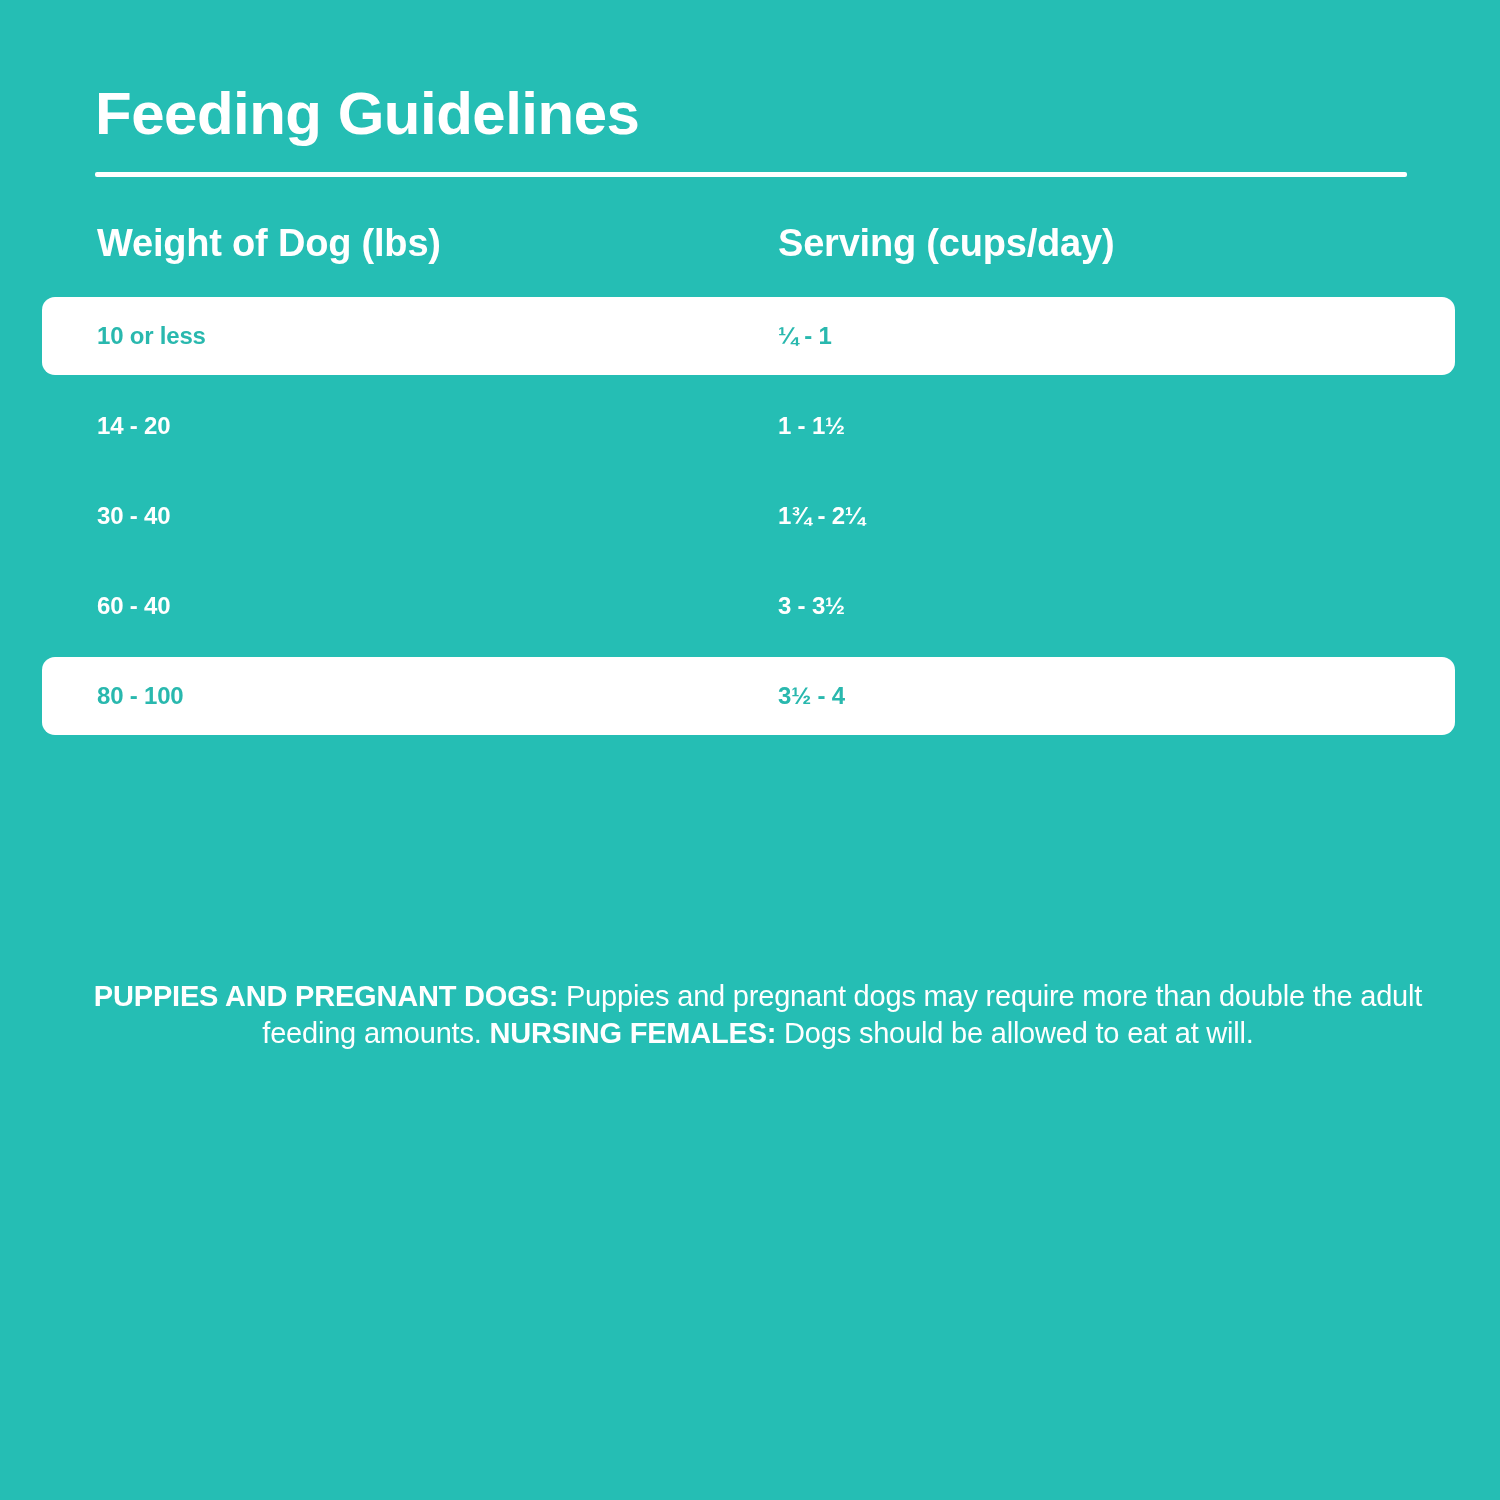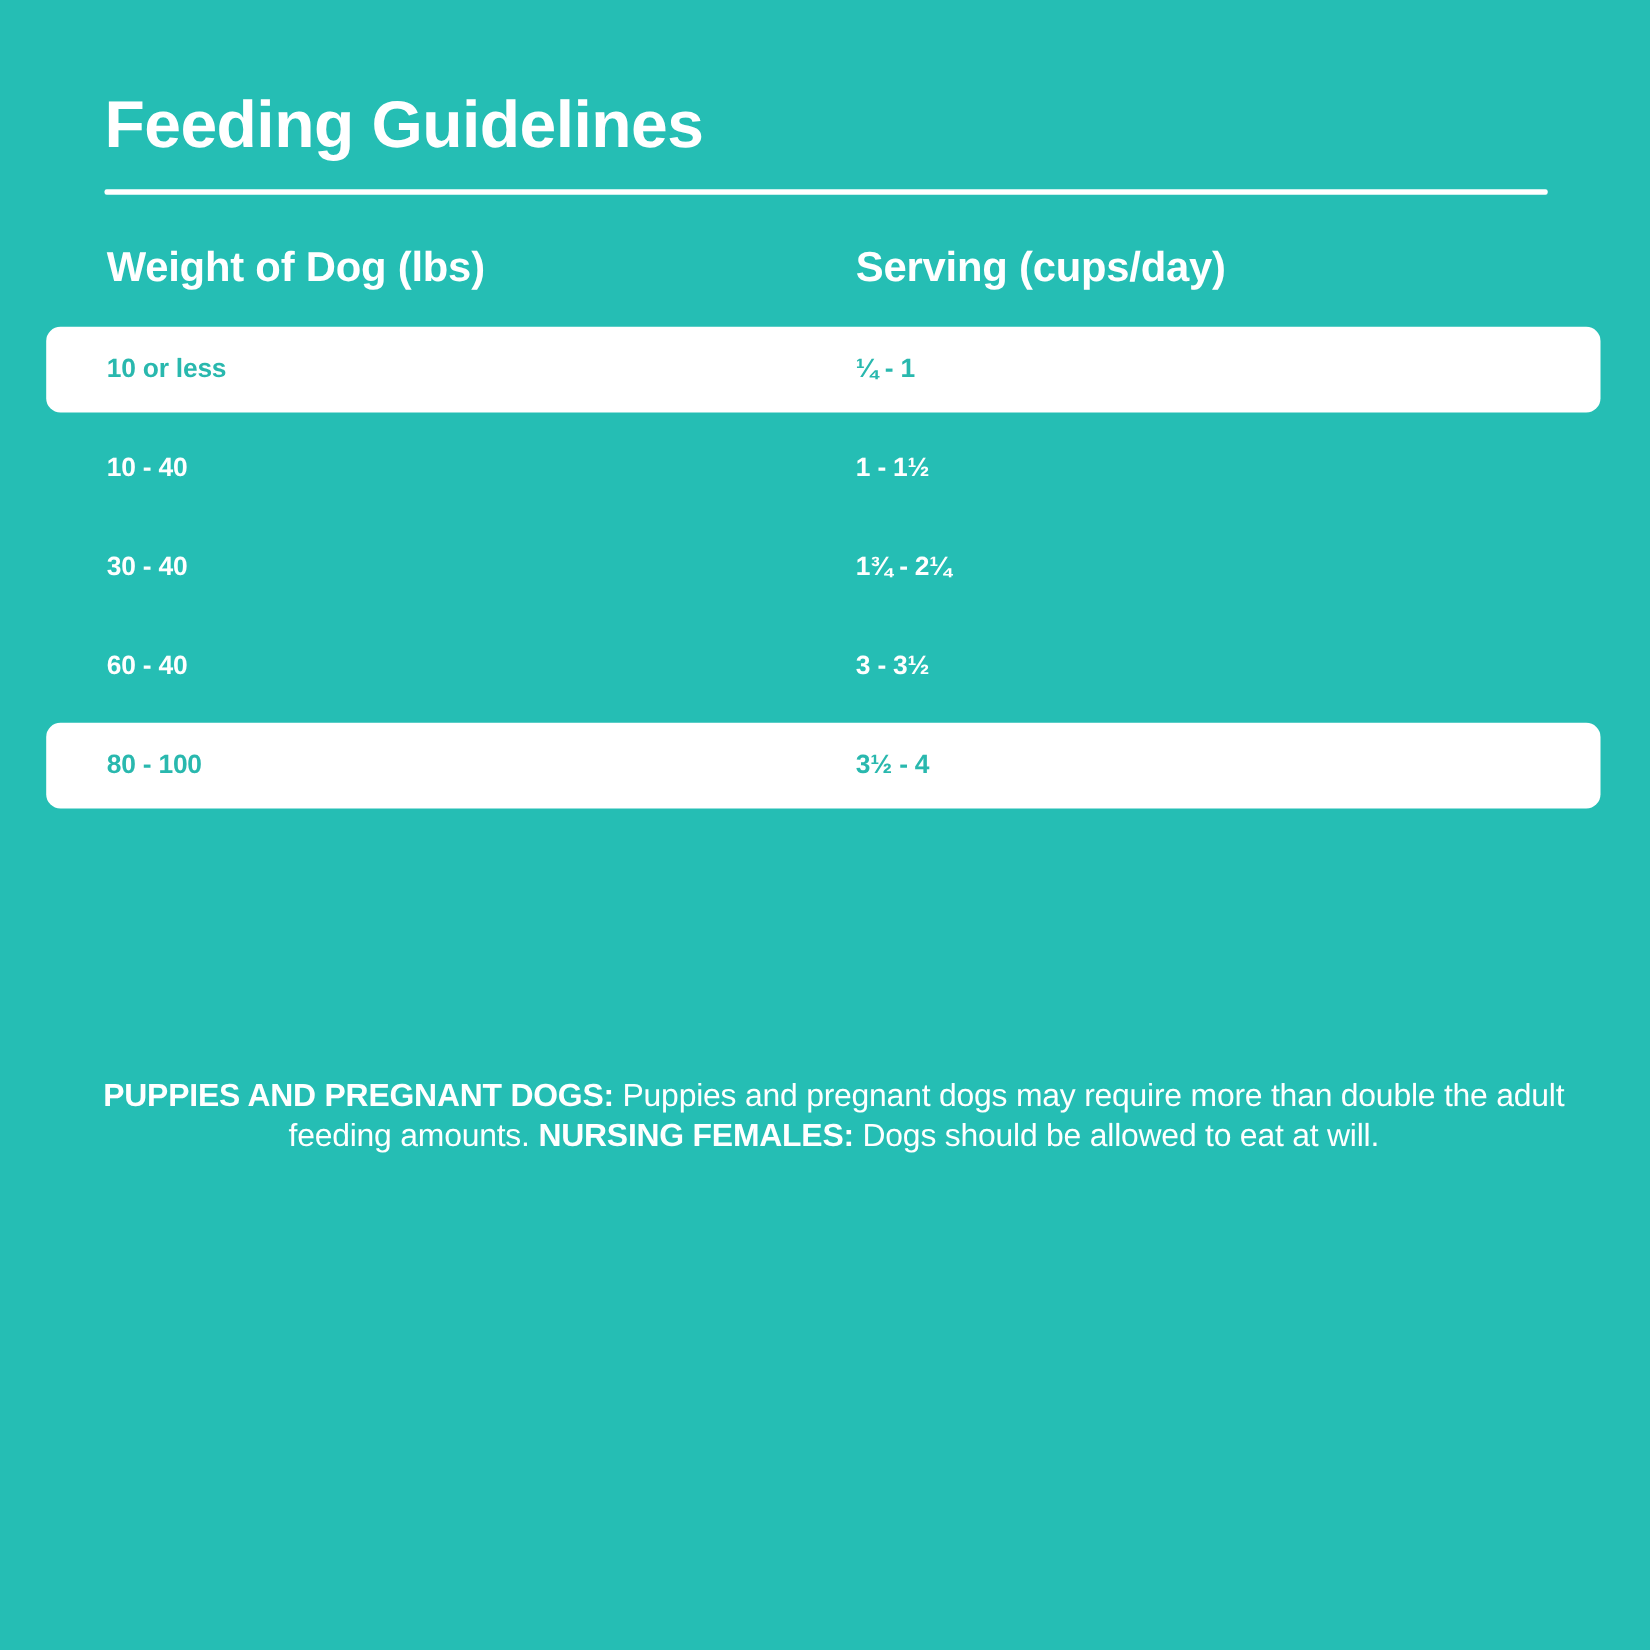--- a/index.html
+++ b/index.html
@@ -141,21 +141,21 @@
   </div>
 
   <div class="table" id="table-body">
       <div class="row alt">
         <div class="row-bg"></div>
         <div class="cell weight">10 or less</div>
         <div class="cell serving">¼ - 1</div>
       </div>
       <div class="row">
         <div class="row-bg"></div>
-        <div class="cell weight">10 - 40</div>
+        <div class="cell weight">14 - 20</div>
         <div class="cell serving">1 - 1½</div>
       </div>
       <div class="row">
         <div class="row-bg"></div>
         <div class="cell weight">30 - 40</div>
         <div class="cell serving">1¾ - 2¼</div>
       </div>
       <div class="row">
         <div class="row-bg"></div>
         <div class="cell weight">60 - 40</div>

